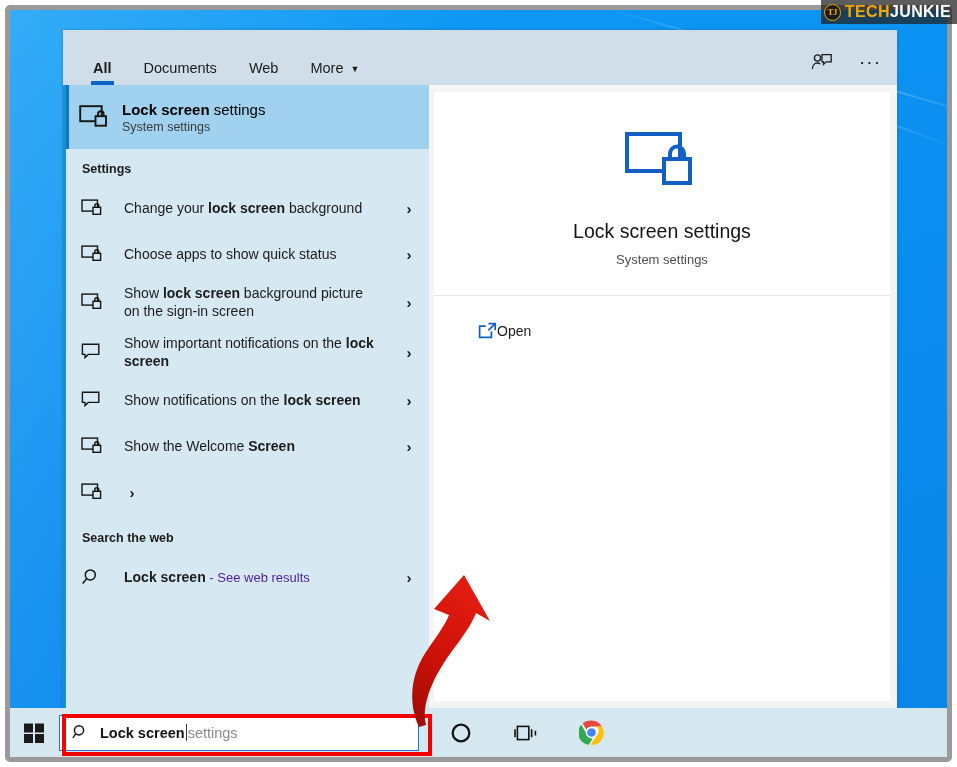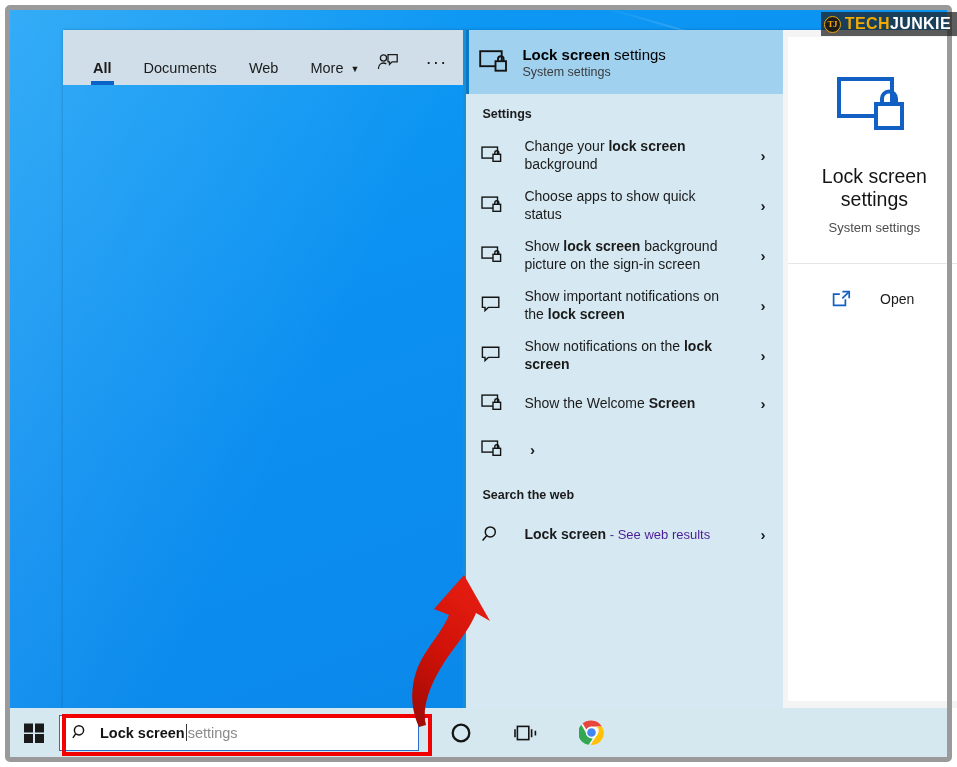--- a/index.html
+++ b/index.html
@@ -52,21 +52,21 @@
     position: absolute;
     width: 300px; height: 2px;
     background: linear-gradient(90deg, rgba(255,255,255,0) 0%, rgba(255,255,255,0.25) 60%, rgba(255,255,255,0) 100%);
     transform: rotate(20deg);
     right: -20px; top: 86px;
   }
 
   
   #watermark {
     position: absolute;
-    right: 0px; top: 12px;
+    right: 0px; top: 0px;
     height: 24px;
     display: flex;
     align-items: center;
     gap: 4px;
     padding: 2px 6px 2px 3px;
     background: rgba(30,30,30,0.72);
     z-index: 50;
   }
   #watermark .tj-badge {
     width: 17px; height: 17px;
@@ -89,20 +89,21 @@
   }
   #watermark .wm-tech { color: #f2a900; }
   #watermark .wm-junkie { color: #ffffff; }
 
   
   #search-panel {
     position: absolute;
     left: 63px; top: 30px;
     width: 834px; height: 678px;
     display: flex;
+    flex-direction: column;
     box-shadow: 0 0 3px rgba(0,0,0,0.22);
     z-index: 10;
   }
 
   
   #tab-bar {
     height: 55px;
     background: #cfdee8;
     display: flex;
     align-items: flex-end;
@@ -262,21 +263,21 @@
   }
   .hero-sub {
     font-size: 13px;
     color: #4d4d4d;
     text-align: center;
   }
   .preview-actions { padding: 18px 0 0 0; }
   .action-row {
     display: flex;
     align-items: center;
-    gap: 29px;
+    gap: 0;
     padding: 8px 0 8px 44px;
   }
   .action-label { font-size: 14px; color: #1b1b1b; }
 
   
   #taskbar {
     position: absolute;
     left: 10px; top: 708px;
     width: 937px; height: 49px;
     background: #d5e8f0;

